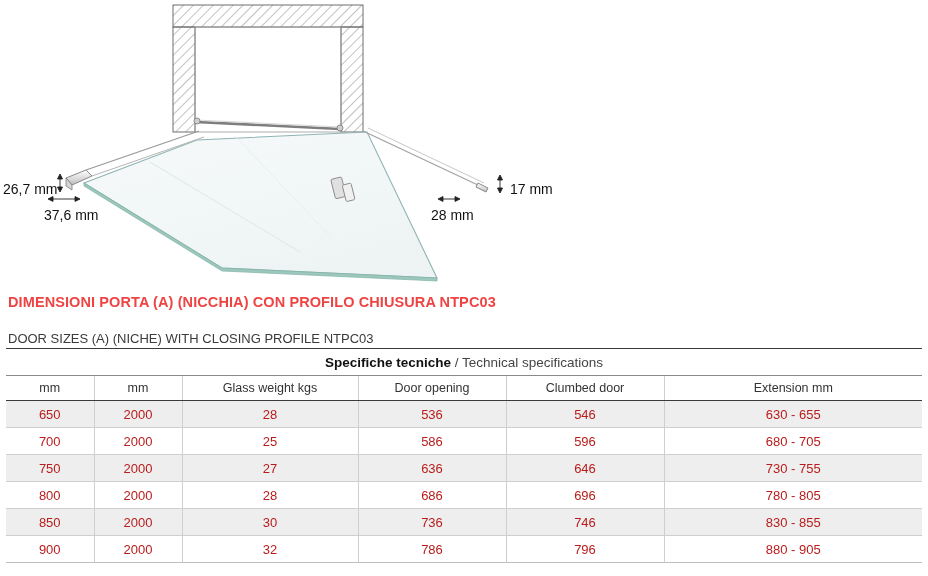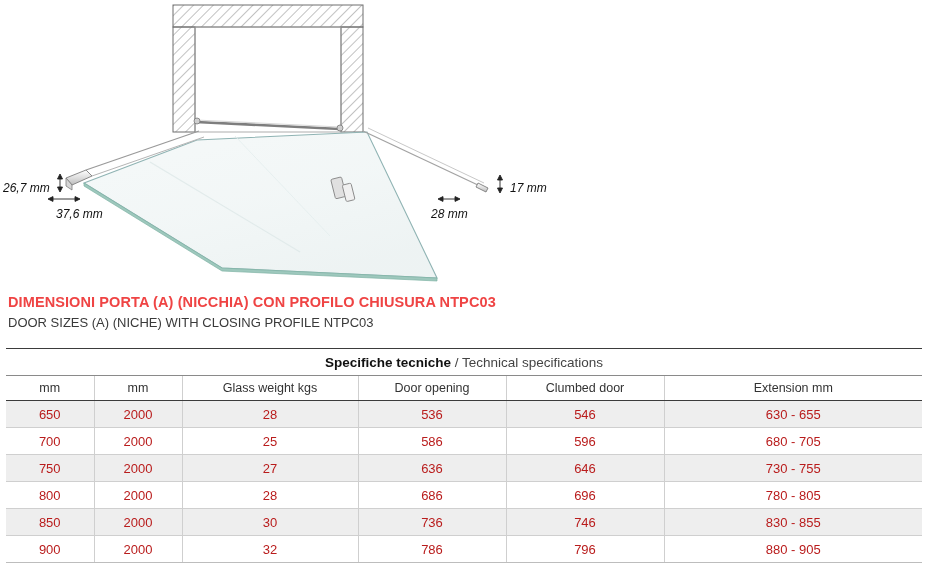--- a/index.html
+++ b/index.html
@@ -23,27 +23,26 @@
     top: 0;
     width: 928px;
     height: 290px;
   }
   #diagram svg {
     display: block;
   }
   .dim-label {
     position: absolute;
     font-family: "Liberation Sans", sans-serif;
-    font-size: 12px;
+    font-size: 14px;
     color: #111111;
     white-space: nowrap;
-    font-style: italic;
   }
   #lbl-267 { left: 3px;  top: 181px; }
-  #lbl-376 { left: 56px; top: 207px; }
+  #lbl-376 { left: 44px; top: 207px; }
   #lbl-17  { left: 510px; top: 181px; }
   #lbl-28  { left: 431px; top: 207px; }
 
   
   #captions {
     position: absolute;
     left: 8px;
     top: 292px;
     width: 912px;
   }
@@ -52,21 +51,21 @@
     font-weight: bold;
     letter-spacing: .1px;
     color: #ef4444;
     line-height: 20px;
   }
   #caption-en {
     font-size: 13px;
     font-weight: normal;
     color: #3a3a3a;
     line-height: 19px;
-    margin-top: 1px;
+    margin-top: 17px;
   }
 
   
   #spec-table {
     position: absolute;
     left: 6px;
     top: 348px;
     width: 916px;
     border-collapse: collapse;
     font-size: 12.5px;

